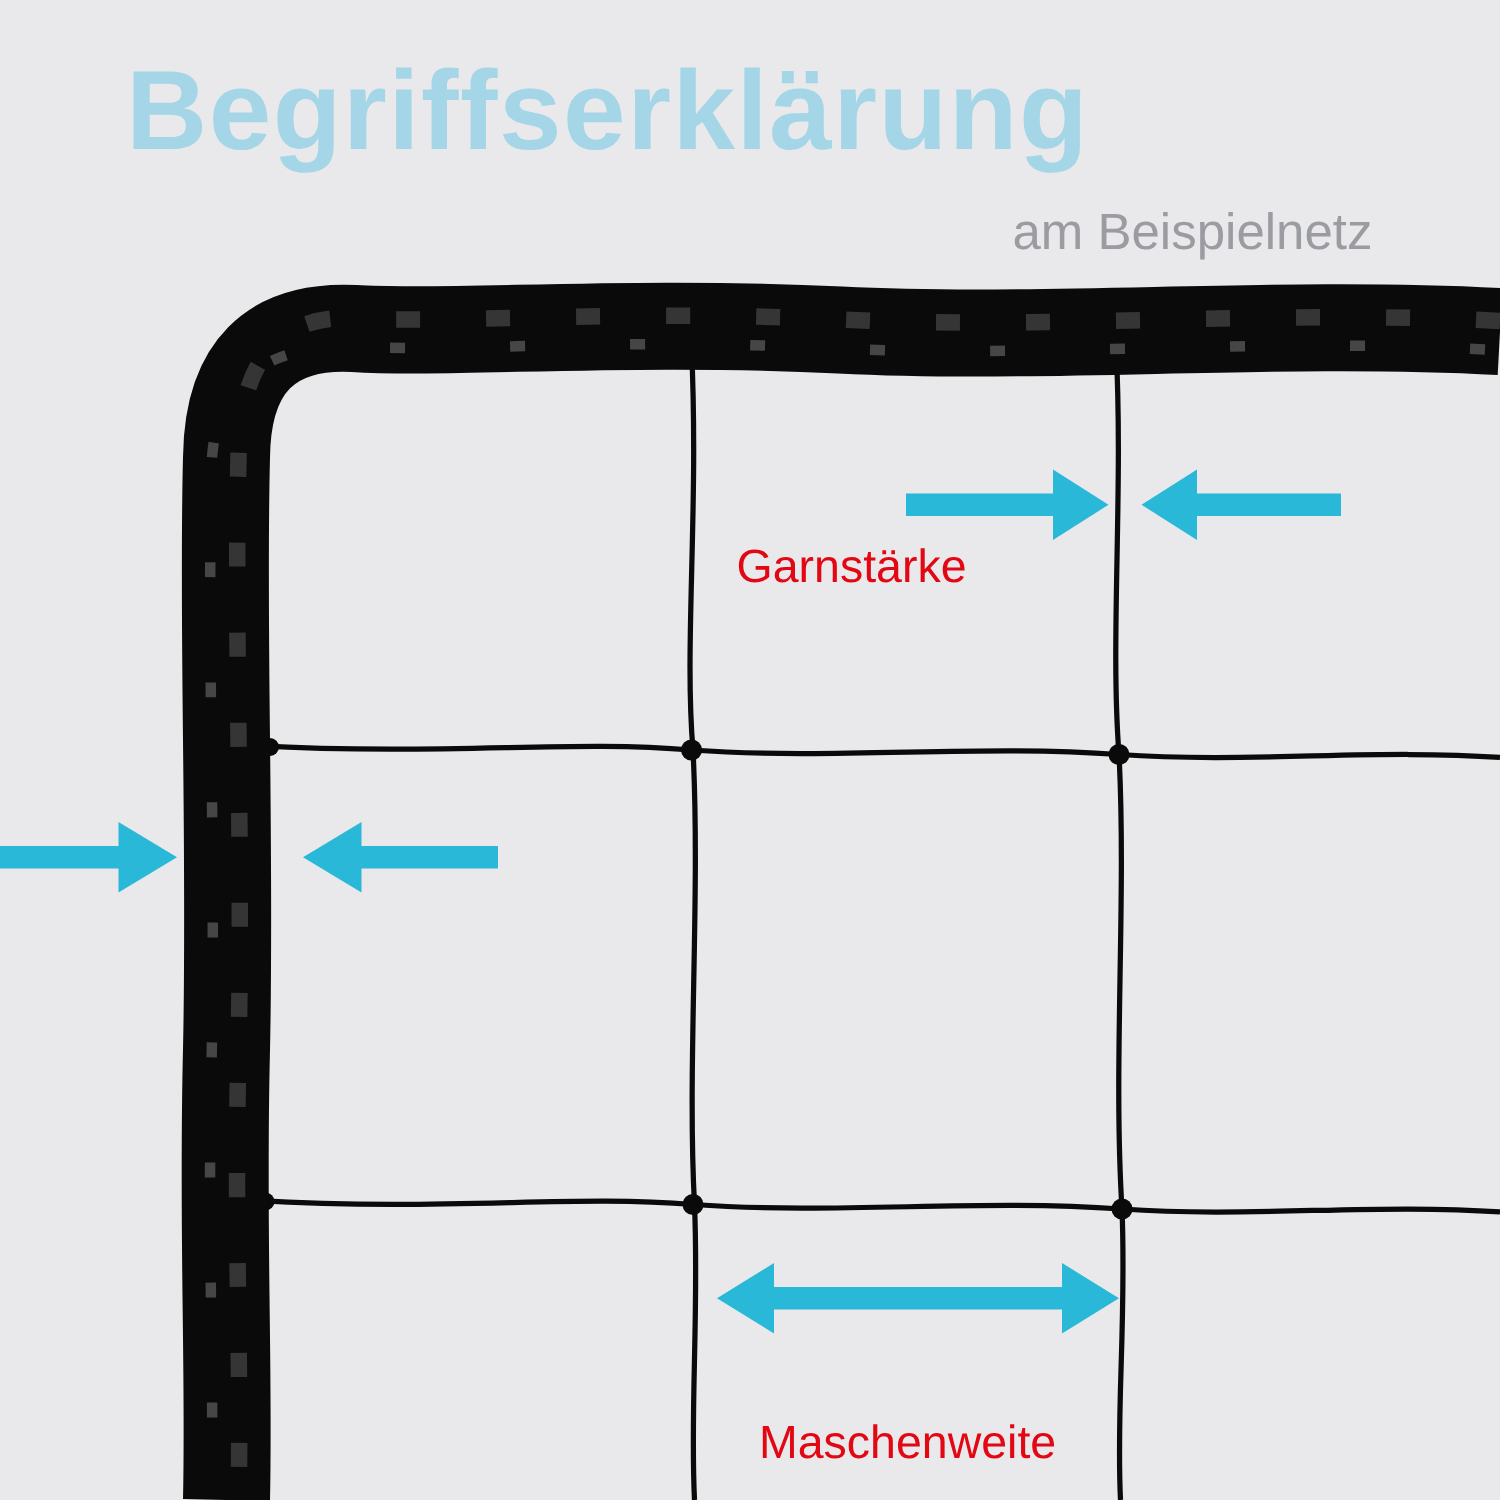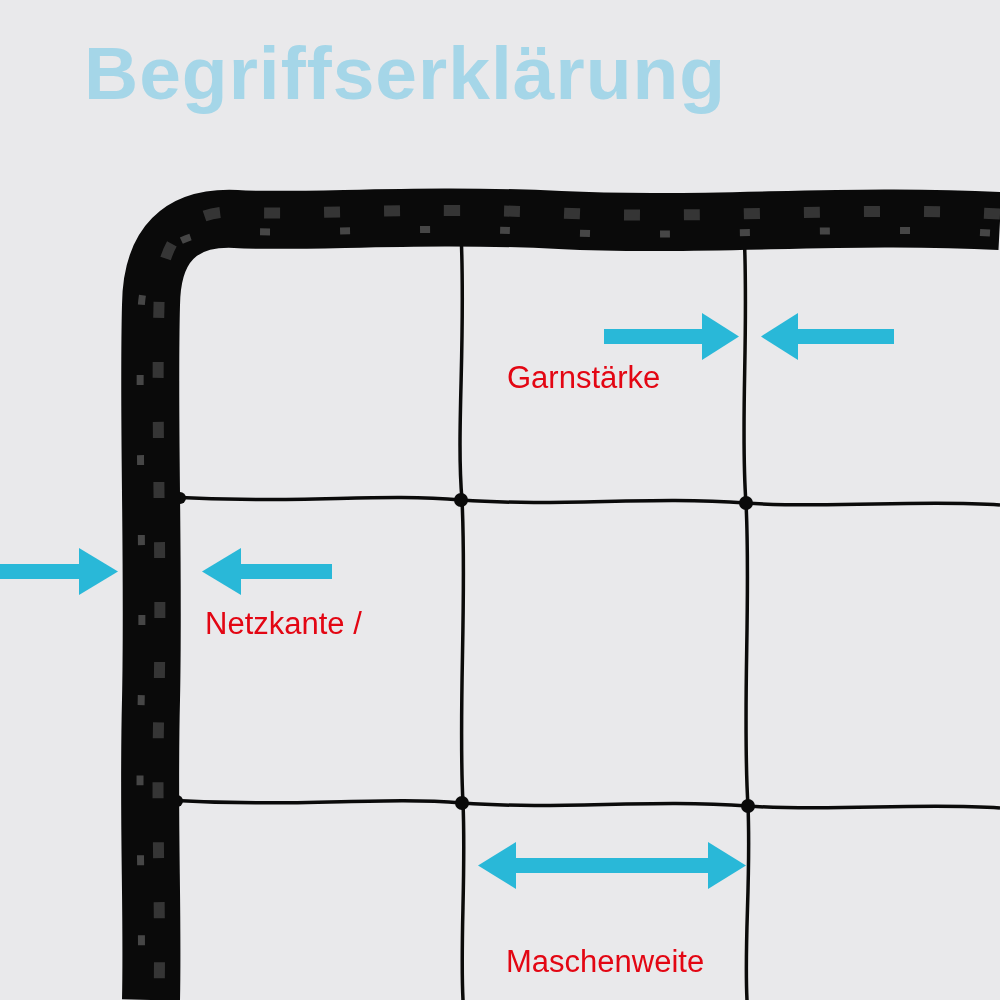--- a/index.html
+++ b/index.html
@@ -76,30 +76,31 @@
     stroke: none;
   }
   .diagram-label {
     position: absolute;
     font-size: 31px;
     font-weight: 400;
     color: var(--label-red, #e30613);
     white-space: nowrap;
     line-height: 1.32;
   }
-  .label-garnstaerke { left: 507px; top: 358px; }
+  .label-garnstaerke { left: 491px; top: 358px; }
   .label-netzkante   { left: 205px; top: 604px; }
   .label-maschenweite{ left: 506px; top: 894px; margin-top: 48px; }
 </style>
 </head>
 <body>
 
 <div class="stage">
 
   <h1 class="title">Begriffserklärung</h1>
+  <div class="subtitle">am Beispielnetz</div>
 
   <svg class="net-svg" width="1000" height="1000" viewBox="0 0 1000 1000">
 
     <g>
       <path class="mesh" d="M 461 232 C 466 340 456 430 462 500 C 467 600 458 710 463 803 C 466 875 460 940 463 1000"></path>
       <path class="mesh" d="M 744 230 C 749 330 740 425 746 503 C 751 600 742 710 748 806 C 751 880 744 940 747 1000"></path>
       <path class="mesh" d="M 168 497 C 300 504 380 493 461 500 C 560 507 650 496 746 503 C 830 509 920 499 1000 505"></path>
       <path class="mesh" d="M 165 800 C 300 808 380 796 462 803 C 560 810 650 799 748 806 C 830 812 920 802 1000 808"></path>
       <circle class="knot" cx="461" cy="500" r="7"></circle>
       <circle class="knot" cx="746" cy="503" r="7"></circle>
@@ -142,18 +143,17 @@
         <rect class="arrow" x="512" y="858" width="200" height="15"></rect>
         <polygon class="arrow" points="516,842 516,889 478,865.5"></polygon>
         <polygon class="arrow" points="708,842 708,889 746,865.5"></polygon>
       </g>
     </g>
   </svg>
 
   <div class="diagram-label label-garnstaerke">Garnstärke</div>
 
   <div class="diagram-label label-netzkante">
-    <div>Netzkante /</div>
   </div>
 
   <div class="diagram-label label-maschenweite">Maschenweite</div>
 
 </div>
 
 </body></html>

